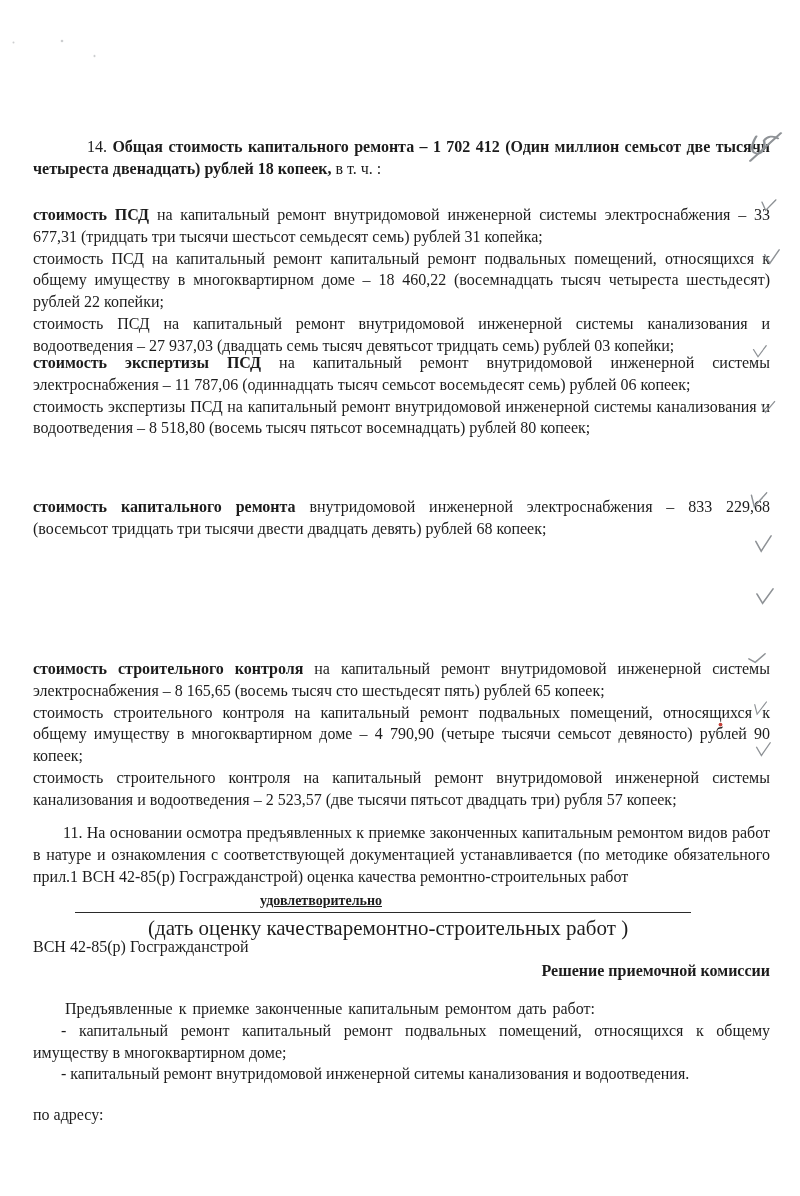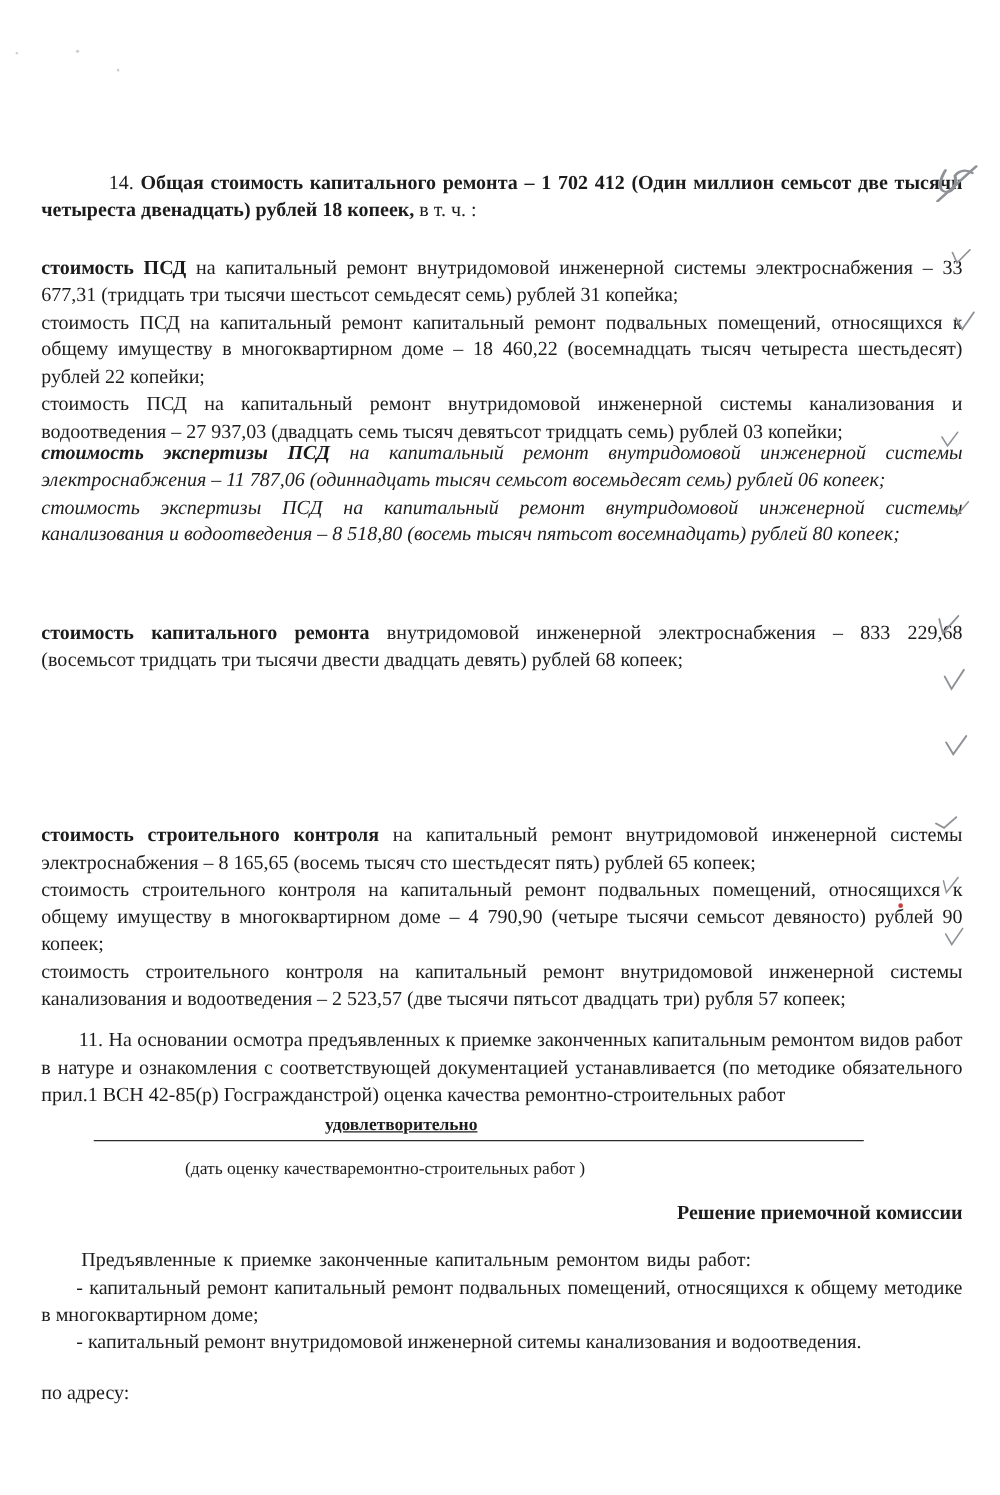--- a/index.html
+++ b/index.html
@@ -9,35 +9,35 @@
     font-family:"Liberation Serif", serif;
     color:#1c1c1c;
   }
   .flowtext {
     position:absolute; left:33px; width:737px;
     font-size:16px; line-height:21.8px; text-align:justify;
   }
   .flowtext p { margin:0; }
   .p10 { top:120px; text-indent:54px; }
   .block-psd   { top:192px;margin-top:12px; }
-  .block-exp   { top:352px;font-style:italic; }
+  .block-exp   { top:352px; }
   .block-rem   { top:496px; }
   .block-ctrl  { top:658px; }
   .p11 { top:806px; text-indent:30px; }
   b { font-weight:bold; }
 
   .rating-line {
     position:absolute; left:75px; top:891px; width:616px; height:21px;
     border-bottom:1.6px solid #2a2a2a; text-align:center;
   }
   .rating-value {
     position:relative; left:-62px;
     font-weight:bold; font-size:14px; text-decoration:underline;
   }
-  .rating-caption { position:absolute; left:148px; top:916px; font-size:14px;margin-top:12px; }
+  .rating-caption { position:absolute; left:148px; top:916px; font-size:21px; }
   .rating-ref     { position:absolute; left:33px;  top:938px; font-size:16px; }
 
   .decision-heading {
     position:absolute; left:33px; top:962px; width:737px;
     text-align:right; font-weight:bold; font-size:16px; margin:0;
   }
   .decision-flow { top:998px; }
   .decision-flow .intro { text-indent:32px; word-spacing:2px; }
   .decision-flow .item  { text-indent:28px; }
   .address { position:absolute; left:33px; top:1106px; font-size:16px; }
@@ -72,26 +72,27 @@
     <p class="cost-item"><b></b><span>стоимость строительного контроля на капитальный ремонт подвальных помещений, относящихся к общему имуществу в многоквартирном доме – 4 790,90 (четыре тысячи семьсот девяносто) рублей 90 копеек;</span></p>
     <p class="cost-item"><b></b><span>стоимость строительного контроля на капитальный ремонт внутридомовой инженерной системы канализования и водоотведения – 2 523,57 (две тысячи пятьсот двадцать три) рубля 57 копеек;</span></p>
   </div>
 
   <p class="flowtext p11">11. На основании осмотра предъявленных к приемке законченных капитальным ремонтом видов работ в натуре и ознакомления с соответствующей документацией устанавливается (по методике обязательного прил.1 ВСН 42-85(р) Госгражданстрой) оценка качества ремонтно-строительных работ</p>
 
   <div class="rating-line">
     <span class="rating-value">удовлетворительно</span>
   </div>
   <div class="rating-caption">(дать оценку качестваремонтно-строительных работ )</div>
+  <div class="rating-ref">ВСН 42-85(р) Госгражданстрой</div>
 
   <h3 class="decision-heading">Решение приемочной комиссии</h3>
 
   <div class="flowtext decision-flow">
-    <p class="intro">Предъявленные к приемке законченные капитальным ремонтом виды работ:</p>
-    <p class="item">- капитальный ремонт капитальный ремонт подвальных помещений, относящихся к общему методике в многоквартирном доме;</p>
+    <p class="intro">Предъявленные к приемке законченные капитальным ремонтом дать работ:</p>
+    <p class="item">- капитальный ремонт капитальный ремонт подвальных помещений, относящихся к общему имуществу в многоквартирном доме;</p>
     <p class="item">- капитальный ремонт внутридомовой инженерной ситемы канализования и водоотведения.</p>
   </div>
 
   <div class="address">по адресу:</div>
 
   <div id="marks-layer">
       <div class="mark" style="left: 744px; top: 132px; width: 40px; height: 30px; transform: rotate(0deg); color: rgb(142, 146, 150);">
         <svg viewBox="0 0 26 28" preserveAspectRatio="none">
           <path d="M8 4 C5 11 4 19 8 20 C12 21 14 14 13 8 M13 8 C15 4 19 3 22 6" fill="none" stroke="currentColor" stroke-width="1.6" stroke-linecap="round"></path>
           <path d="M24 1 L4 27" fill="none" stroke="currentColor" stroke-width="1.6" stroke-linecap="round"></path>

